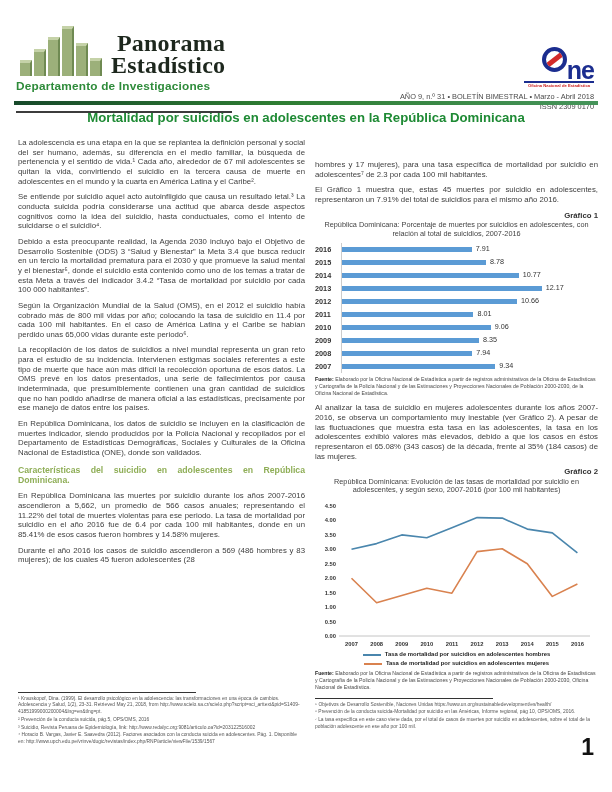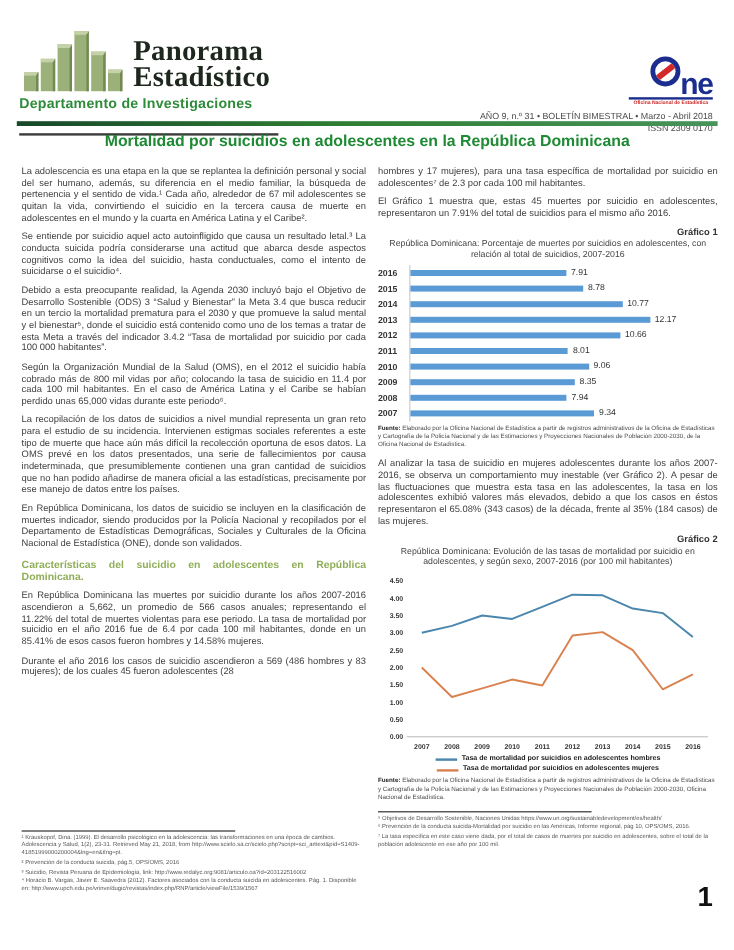--- a/index.html
+++ b/index.html
@@ -3,21 +3,21 @@
 <meta charset="utf-8">
 <style>
   html,body { margin:0; padding:0; background:#9a9a9a; }
   .page {
     width:612px; height:792px; background:#ffffff; margin:0 auto; position:relative;
     font-family:"Liberation Sans", sans-serif; color:#404040; overflow:hidden;
   }
 
   
   .brand { position:absolute; top:26px; left:16px; width:232px; }
-  .brand-row { display:flex; align-items:flex-end; }
+  .brand-row { display:flex; align-items:flex-end;text-align:right; }
   .bars { display:flex; align-items:flex-end; margin-right:7px; margin-left:4px; }
   .bars div { width:10px; margin-right:2px; background:#9cb07a; border-top:3px solid #c5d2a8; border-right:2px solid #6f8a52; }
   .brand-title { font-family:"Liberation Serif", serif; font-weight:bold; color:#1d271d; font-size:24px; line-height:0.92; letter-spacing:0.2px; }
   .brand-sub { margin-top:3px; color:#2e8b3a; font-weight:bold; font-size:11.8px; letter-spacing:0.2px;
                border-bottom:2.5px solid #3c3c3c; padding-bottom:18px; width:216px; }
 
   .one-logo { position:absolute; top:38px; right:18px; width:70px; }
   .one-mark { display:flex; align-items:center; justify-content:flex-end; }
   .one-o { width:17px; height:17px; border:4.5px solid #1b2d8f; border-radius:50%; position:relative; overflow:hidden; background:#fff; }
   .one-o span { position:absolute; left:-3px; top:6px; width:24px; height:5px; background:#d22a2a; transform:rotate(-38deg); }
@@ -28,21 +28,21 @@
 
   .header-rule { position:absolute; top:101px; left:14px; right:14px; height:3.5px;
                  background:linear-gradient(90deg,#17492a,#2e7d32 45%,#46945a); }
 
   .page-title { position:absolute; top:110px; left:0; right:0; text-align:center;
                 color:#1e8a34; font-weight:bold; font-size:13.2px; }
 
   
   .col { position:absolute; top:138px; font-size:7.8px; line-height:1.24; text-align:justify; }
   .col-left  { left:18px;  width:287px; }
-  .col-right { left:315px; width:283px; }
+  .col-right { left:315px; width:283px;margin-top:22px; }
   .col p { margin:0 0 6px 0; }
   .section-heading { color:#8fae57; font-weight:bold; font-size:8.7px; margin:7px 0 5px 0; text-align:justify; }
 
   
   .chart-title { text-align:right; font-weight:bold; font-size:7.8px; color:#333; margin:1px 0 0 0; }
   .chart-subtitle { text-align:center; font-size:7.3px; color:#444; line-height:1.15; margin:1px 0 5px 0; }
 
   .bar-chart { margin:2px 0 2px 0; }
   .bar-row { display:flex; align-items:center; height:13px; }
   .bar-year { width:26px; flex:none; font-weight:bold; font-size:7.3px; color:#333; }

